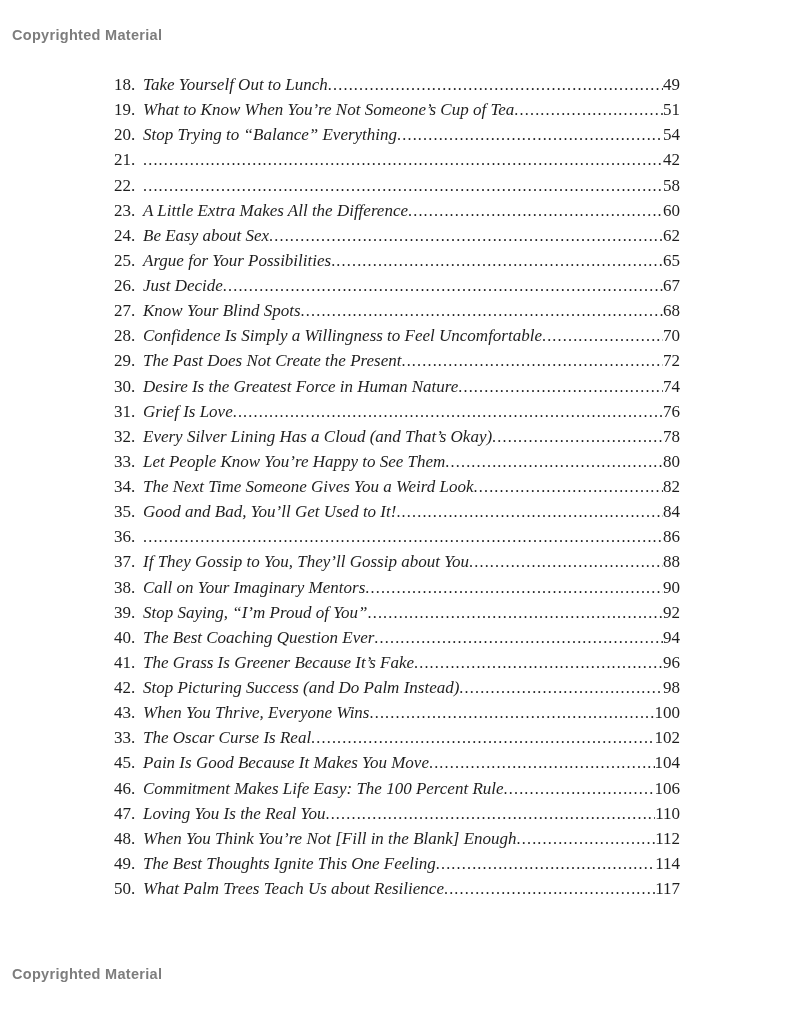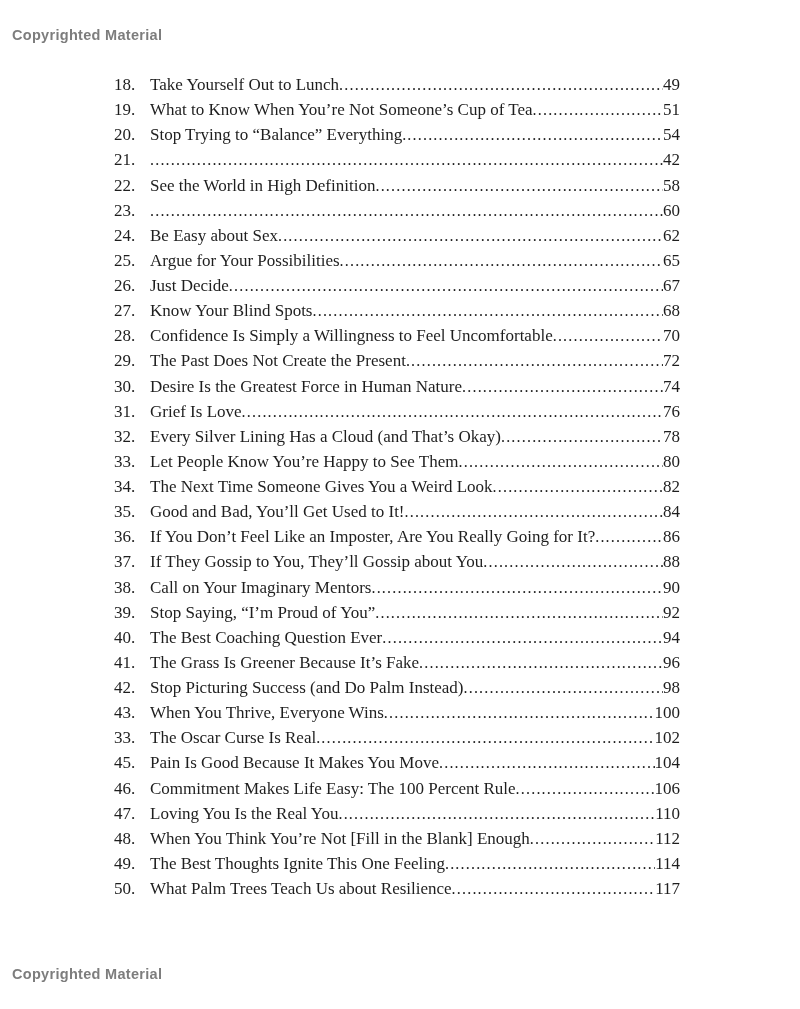--- a/index.html
+++ b/index.html
@@ -39,24 +39,25 @@
   .toc-row {
     display: flex;
     align-items: baseline;
     height: 25.13px;
     font-size: 17px;
     line-height: 25.13px;
     white-space: nowrap;
   }
   .toc-num {
     flex: 0 0 24px;
-    margin-right: 12px;
+    margin-right: 5px;
   }
   .toc-title {
     flex: 0 0 auto;
+    font-style: italic;
   }
   .toc-leader {
     flex: 1 1 auto;
     overflow: hidden;
     white-space: nowrap;
     min-width: 10px;
     letter-spacing: 1.2px;
     font-size: 16px;
   }
   .toc-leader::after {
@@ -97,27 +98,27 @@
       </div>
 
       <div class="toc-row">
         <span class="toc-num">21.</span>
         <span class="toc-leader"></span>
         <span class="toc-page">42</span>
       </div>
 
       <div class="toc-row">
         <span class="toc-num">22.</span>
-        <span class="toc-title">See the World in High Definition</span>
         <span class="toc-leader"></span>
         <span class="toc-page">58</span>
       </div>
 
       <div class="toc-row">
         <span class="toc-num">23.</span>
+        <span class="toc-title">A Little Extra Makes All the Difference</span>
         <span class="toc-leader"></span>
         <span class="toc-page">60</span>
       </div>
 
       <div class="toc-row">
         <span class="toc-num">24.</span>
         <span class="toc-title">Be Easy about Sex</span>
         <span class="toc-leader"></span>
         <span class="toc-page">62</span>
       </div>
@@ -194,21 +195,20 @@
 
       <div class="toc-row">
         <span class="toc-num">35.</span>
         <span class="toc-title">Good and Bad, You’ll Get Used to It!</span>
         <span class="toc-leader"></span>
         <span class="toc-page">84</span>
       </div>
 
       <div class="toc-row">
         <span class="toc-num">36.</span>
-        <span class="toc-title">If You Don’t Feel Like an Imposter, Are You Really Going for It?</span>
         <span class="toc-leader"></span>
         <span class="toc-page">86</span>
       </div>
 
       <div class="toc-row">
         <span class="toc-num">37.</span>
         <span class="toc-title">If They Gossip to You, They’ll Gossip about You</span>
         <span class="toc-leader"></span>
         <span class="toc-page">88</span>
       </div>

